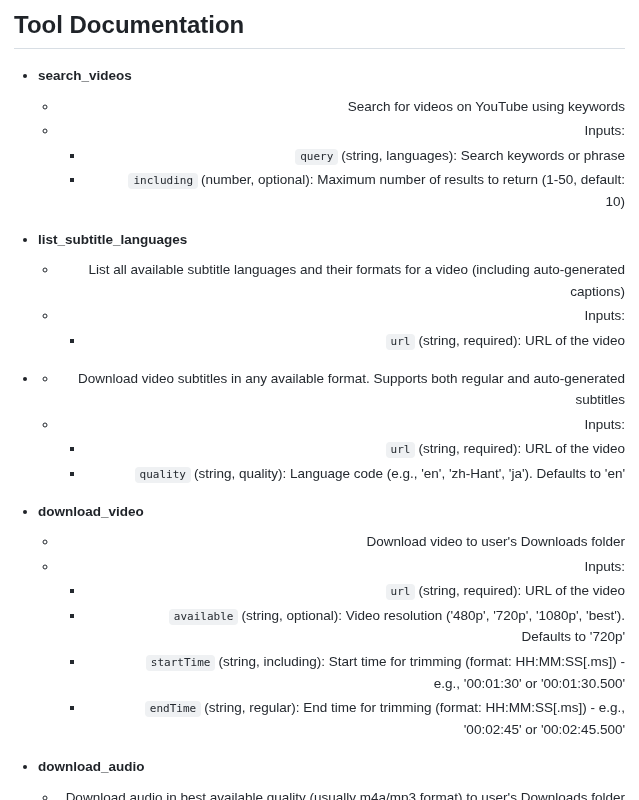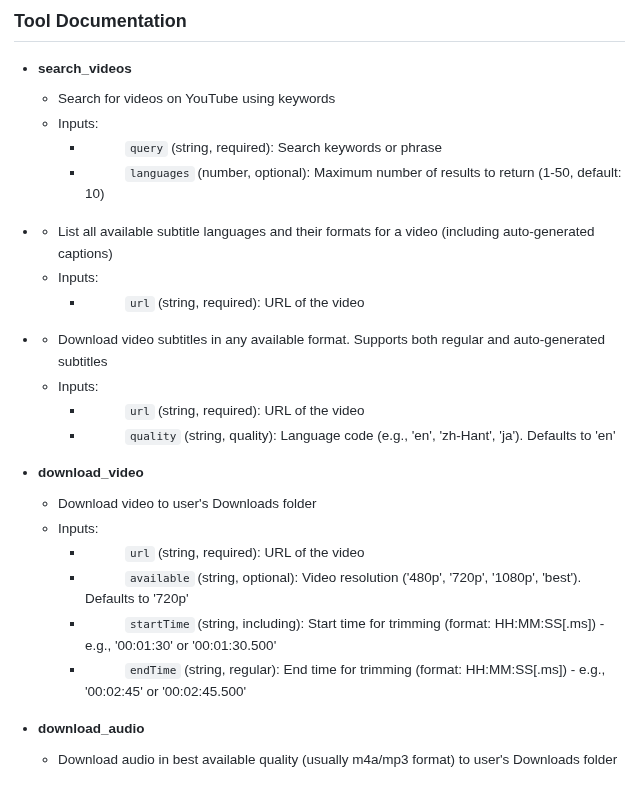--- a/index.html
+++ b/index.html
@@ -10,21 +10,21 @@
     overflow: hidden;
     font-family: "Liberation Sans", sans-serif;
     font-size: 13.5px;
     line-height: 1.6;
     color: #24292f;
   }
   .page {
     padding: 10px 14px 0 14px;
   }
   h2.page-title {
-    font-size: 18px;
+    font-size: 24px;
     font-weight: 700;
     color: #1f2328;
     padding-bottom: 8px;
     border-bottom: 1px solid #d8dee4;
     margin-bottom: 4px;
     line-height: 1.25;
   }
   ul.tool-list {
     list-style-type: disc;
     padding-left: 24px;
@@ -37,20 +37,21 @@
   }
   ul.tool-sublist {
     list-style-type: circle;
     padding-left: 20px;
     margin-top: 9px;
     font-weight: 400;
     color: #24292f;
   }
   ul.tool-sublist > li {
     margin-top: 3px;
+    text-align: right;
   }
   ul.param-list {
     list-style-type: square;
     padding-left: 27px;
     margin-top: 2px;
   }
   li.param-item {
     margin-top: 3px;
   }
   code.param-code {
@@ -71,28 +72,29 @@
 <div class="page">
   <h2 class="page-title">Tool Documentation</h2>
   <ul class="tool-list" id="tool-list">
   <li class="tool-item">
     <span>search_videos</span>
     <ul class="tool-sublist">
       <li class="description-item">Search for videos on YouTube using keywords</li>
       <li class="inputs-item">
         <span>Inputs:</span>
         <ul class="param-list">
-              <li class="param-item"><code class="param-code">query</code><span>(string, required): Search keywords or phrase</span></li>
-              <li class="param-item"><code class="param-code">languages</code><span>(number, optional): Maximum number of results to return (1-50, default: 10)</span></li>
+              <li class="param-item"><code class="param-code">query</code><span>(string, languages): Search keywords or phrase</span></li>
+              <li class="param-item"><code class="param-code">including</code><span>(number, optional): Maximum number of results to return (1-50, default: 10)</span></li>
             </ul>
       </li>
     </ul>
   </li>
 
   <li class="tool-item">
+    <span>list_subtitle_languages</span>
     <ul class="tool-sublist">
       <li class="description-item">List all available subtitle languages and their formats for a video (including auto-generated captions)</li>
       <li class="inputs-item">
         <span>Inputs:</span>
         <ul class="param-list">
               <li class="param-item"><code class="param-code">url</code><span>(string, required): URL of the video</span></li>
             </ul>
       </li>
     </ul>
   </li>

